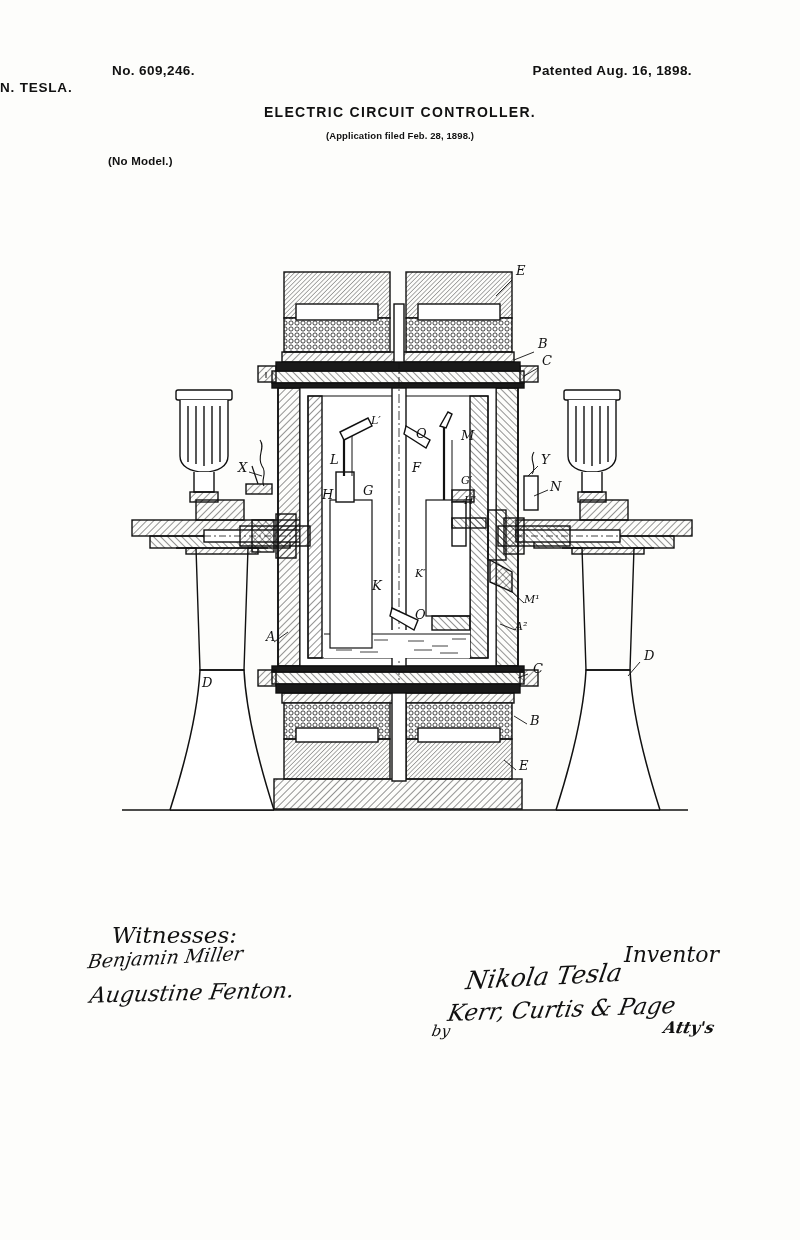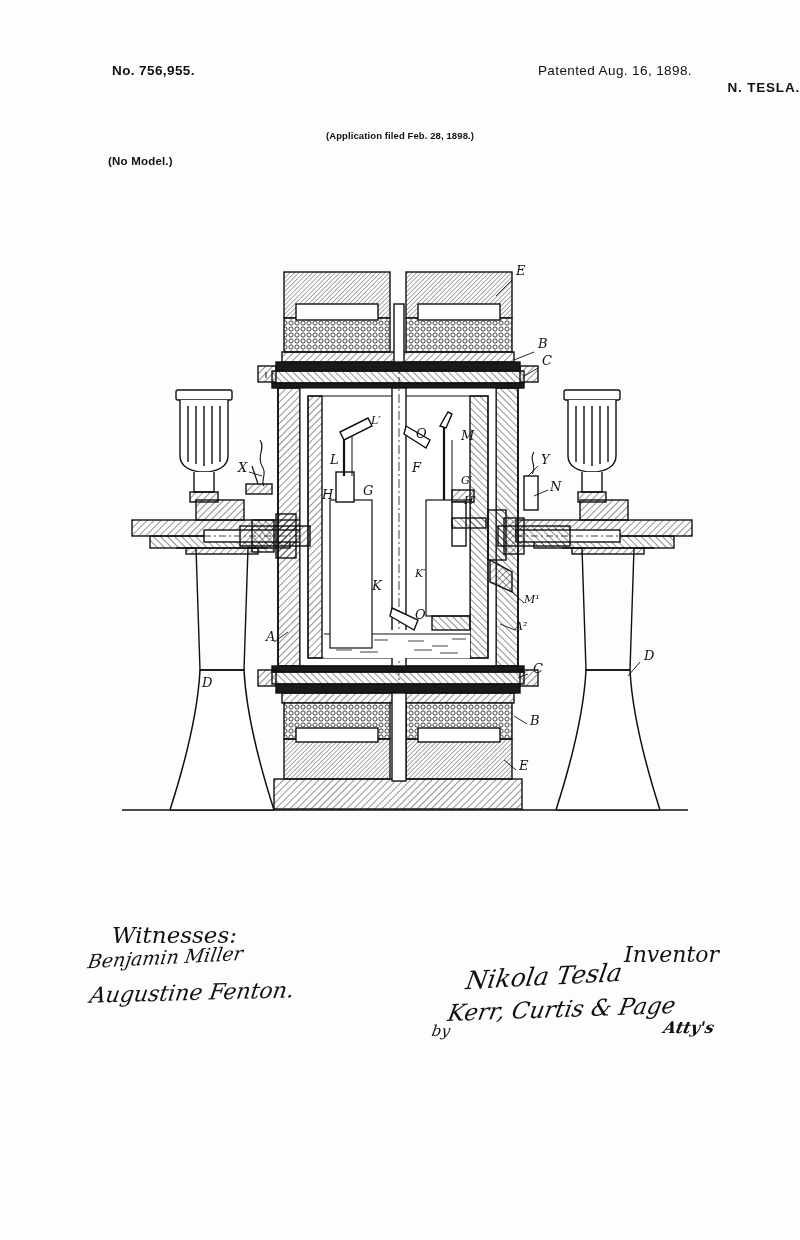--- a/index.html
+++ b/index.html
@@ -29,29 +29,29 @@
     font-size: 13.5px;
     font-weight: bold;
     letter-spacing: 0.4px;
     font-family: "Liberation Sans", sans-serif;
   }
   .hdr-patented {
     position: absolute;
     right: 108px;
     top: 63px;
     font-size: 13.5px;
-    font-weight: normal;
+    font-weight: bold;
     letter-spacing: 0.4px;
     text-align: left;
   }
   .hdr-inventor {
     position: absolute;
     left: 0; right: 0;
     top: 80px;
-    text-align: right;
+    text-align: left;
     font-size: 13.5px;
     font-weight: bold;
     letter-spacing: 0.8px;
   }
   .hdr-title {
     position: absolute;
     left: 0; right: 0;
     top: 104px;
     text-align: center;
     font-size: 14px;
@@ -160,23 +160,24 @@
     font-size: 16px;
     font-weight: bold;
     transform: skewX(-12deg);
   }
 </style>
 </head>
 <body>
 
 <div class="page">
 
-  <div class="hdr-patno">No. 756,955.</div>
+  <div class="hdr-patno">No. 609,246.</div>
   <div class="hdr-patented">Patented Aug. 16, 1898.</div>
   <div class="hdr-inventor">N. TESLA.</div>
+  <div class="hdr-title">ELECTRIC CIRCUIT CONTROLLER.</div>
   <div class="hdr-appfiled">(Application filed Feb. 28, 1898.)</div>
   <div class="hdr-nomodel">(No Model.)</div>
 
   <div class="figure">
     <svg width="800" height="640" viewBox="0 0 800 640" xmlns="http://www.w3.org/2000/svg">
       <defs>
         <pattern id="hatch" width="5" height="5" patternUnits="userSpaceOnUse" patternTransform="rotate(45)">
           <line x1="0" y1="0" x2="0" y2="5" stroke="#111" stroke-width="0.9"></line>
         </pattern>
         <pattern id="hatchR" width="5" height="5" patternUnits="userSpaceOnUse" patternTransform="rotate(-45)">

